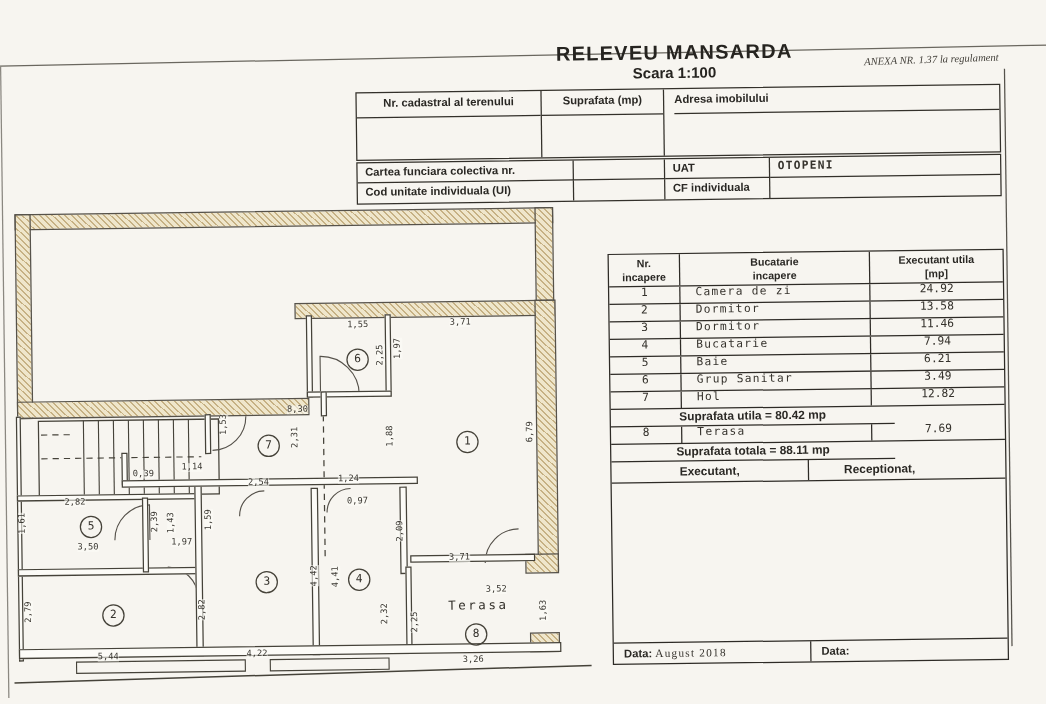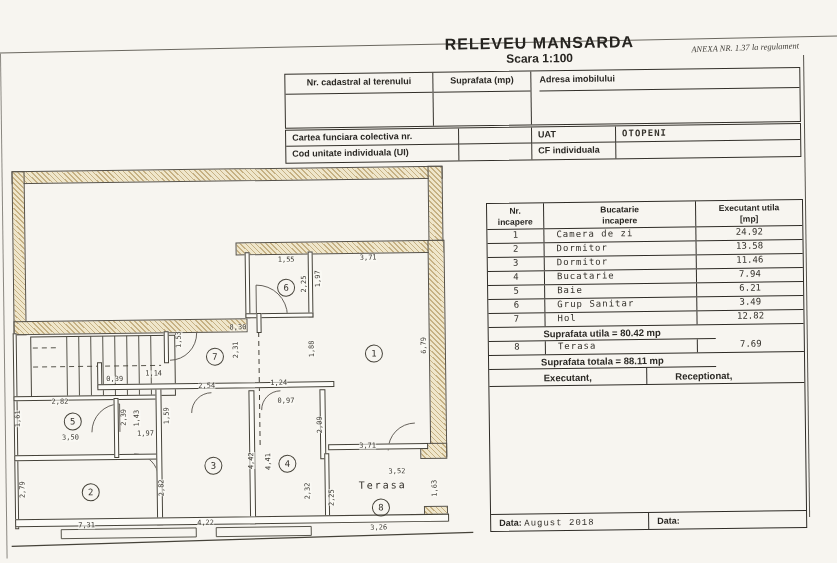--- a/index.html
+++ b/index.html
@@ -52,21 +52,21 @@
        text-align:center;width:72%;line-height:13px;}
   .rt-sign{display:grid;grid-template-columns:158px 157px;border-bottom:1px solid #2e2b26;height:16px;}
   .rt-sign .sc{border-right:1px solid #2e2b26;text-align:center;font-size:9.5px;font-weight:bold;
        padding-top:3px;}
   .rt-sign .sc:last-child{border-right:none;text-align:left;padding-left:28px;}
   .rt-blank{height:127px;border-bottom:1px solid #2e2b26;}
   .rt-data{display:grid;grid-template-columns:158px 157px;height:16px;}
   .rt-data .dc{border-right:1px solid #2e2b26;font-size:9px;padding:3px 0 0 8px;}
   .rt-data .dc:last-child{border-right:none;}
   .rt-data b{font-weight:bold;}
-  .rt-data .val{font-family:Liberation Mono, monospace;letter-spacing:1px;color:#35322c;}
+  .rt-data .val{font-family:Liberation Serif, serif;letter-spacing:1px;color:#35322c;}
 
   
   #plan{position:absolute;left:8px;top:162px;width:463px;height:386px;}
   .wall-h{position:absolute;background:
        repeating-linear-gradient(45deg,#efe6cb 0 2.5px,#c6b184 2.5px 3.6px);
        border:0.8px solid #56524a;box-sizing:border-box;}
   .wall-s{position:absolute;background:#fcfbf7;border:1px solid #454239;box-sizing:border-box;}
   .dim{position:absolute;font-size:7px;font-family:"DejaVu Sans Mono",monospace;
        color:#3b3832;white-space:nowrap;background:rgba(252,251,247,0.6);line-height:7px;}
   .dim.rot{transform:rotate(-90deg);transform-origin:center;}
@@ -260,21 +260,21 @@
       <span class="dim rot" style="left: 295px; top: 182px;">1,88</span>
       <span class="dim" style="left: 42px; top: 232px;">2,82</span>
       <span class="dim rot" style="left: 0px; top: 248px;">1,61</span>
       <span class="dim" style="left: 52px; top: 268px;">3,50</span>
       <span class="dim rot" style="left: 106px; top: 248px;">2,39</span>
       <span class="dim rot" style="left: 119px; top: 249px;">1,43</span>
       <span class="dim" style="left: 127px; top: 265px;">1,97</span>
       <span class="dim rot" style="left: 149px; top: 247px;">1,59</span>
       <span class="dim" style="left: 189px; top: 218px;">2,54</span>
       <span class="dim rot" style="left: 4px; top: 319px;">2,79</span>
-      <span class="dim" style="left: 67px; top: 356px;">7,31</span>
+      <span class="dim" style="left: 67px; top: 356px;">5,44</span>
       <span class="dim rot" style="left: 143px; top: 319px;">2,82</span>
       <span class="dim" style="left: 186px; top: 355px;">4,22</span>
       <span class="dim rot" style="left: 233px; top: 293px;">4,42</span>
       <span class="dim rot" style="left: 250px; top: 294px;">4,41</span>
       <span class="dim" style="left: 261px; top: 216px;">1,24</span>
       <span class="dim" style="left: 268px; top: 234px;">0,97</span>
       <span class="dim rot" style="left: 302px; top: 258px;">2,09</span>
       <span class="dim rot" style="left: 289px; top: 324px;">2,32</span>
       <span class="dim" style="left: 349px; top: 280px;">3,71</span>
       <span class="dim" style="left: 366px; top: 306px; margin-left: 12px;">3,52</span>

